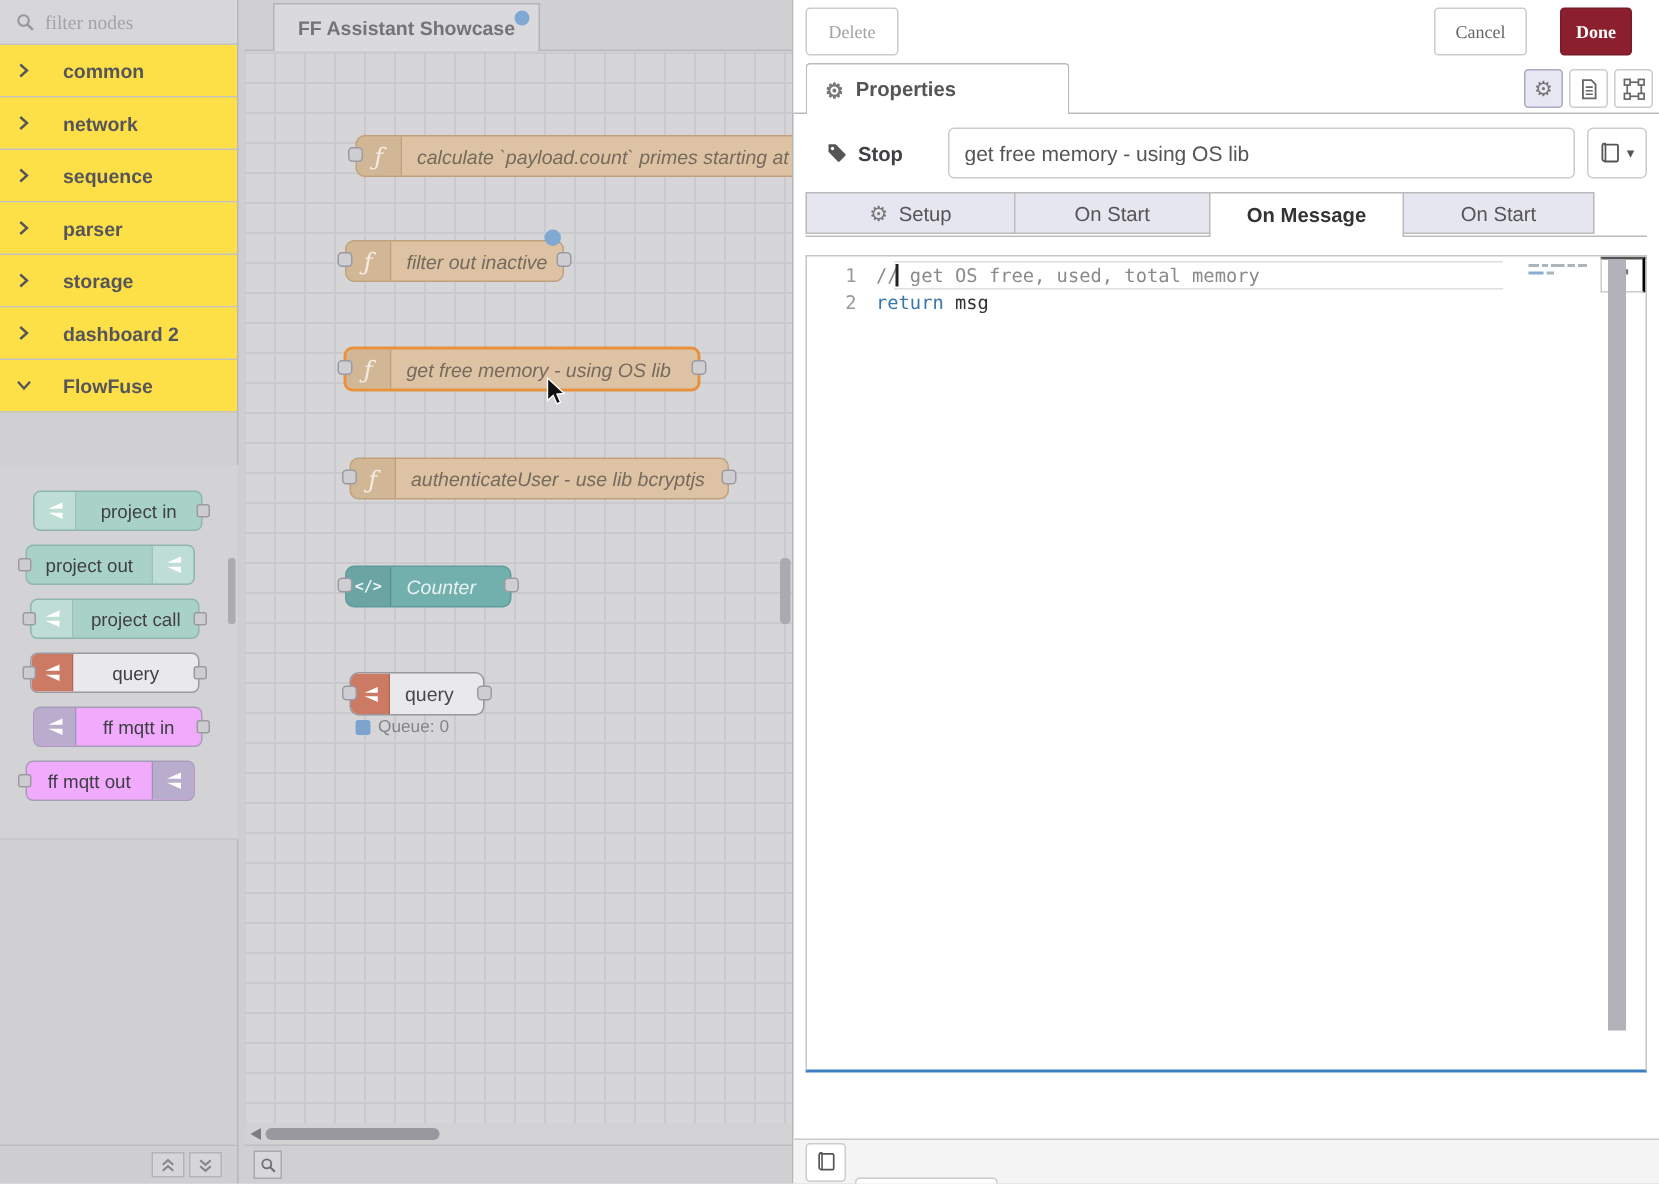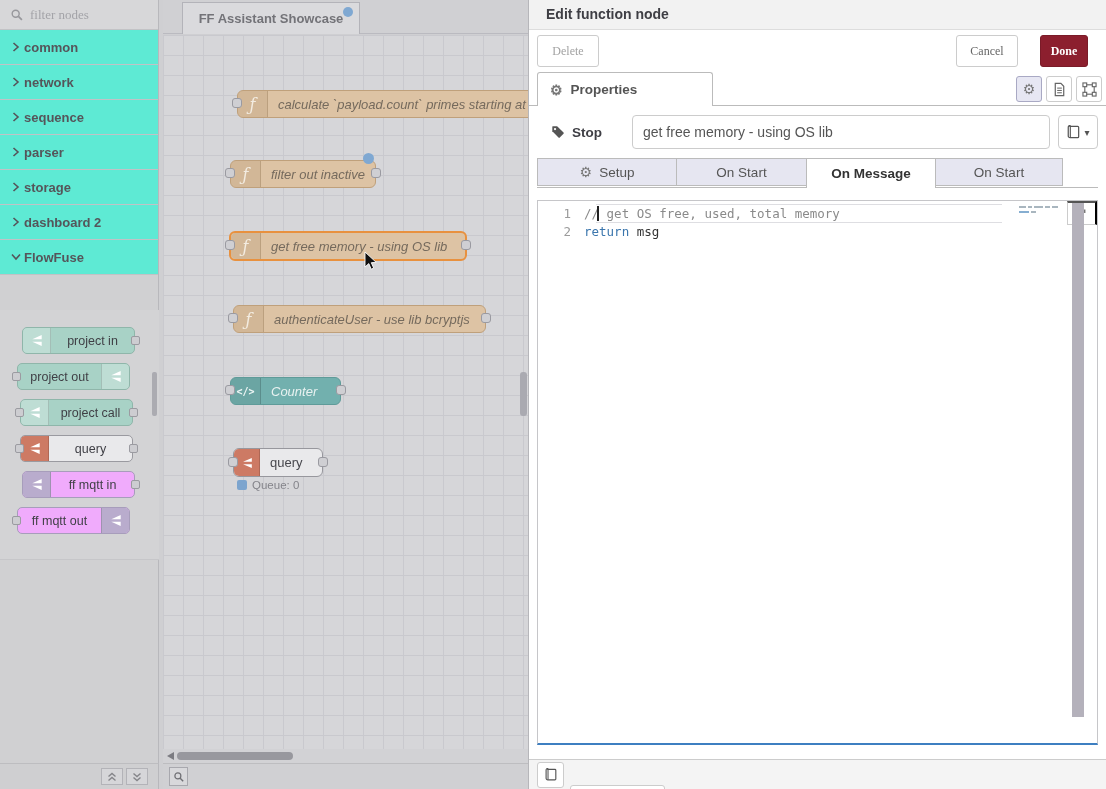--- a/index.html
+++ b/index.html
@@ -8,22 +8,22 @@
   #app { position:relative; width:1106px; height:789px; }
 
   
   #palette { position:absolute; left:0; top:0; width:159px; height:763px;
     background:#d0d0d2; border-right:1px solid #b8b8bc; }
   .psearch { height:30px; background:#d7d7d9; border-bottom:1px solid #c2c2c5;
     display:flex; align-items:center; padding-left:10px; gap:6px; }
   .psearch input { border:none; background:transparent; outline:none; font-size:13px;
     color:#8f8f94; width:110px; font-family:Liberation Serif, serif;}
   .psearch input::placeholder { color:#a3a3a8; }
-  .cat { height:35px; display:flex; align-items:center; padding-left:12px; gap:4px;
-    background:#5eead4; border-bottom:1px solid #c2c2c5; font-size:13px;
+  .cat { height:35px; display:flex; align-items:center; padding-left:12px; gap:22px;
+    background:#fde047; border-bottom:1px solid #c2c2c5; font-size:13px;
     font-weight:bold; color:#55555a; cursor:pointer; }
   .chev { width:8px; height:10px; stroke:#77777c; fill:none; stroke-width:1.6; }
   .chev.down { transform:rotate(90deg); }
   .ffsection { position:absolute; left:0; top:310px; width:159px; height:250px;
     background:#d3d3d5; border-bottom:1px solid #c6c6c9; }
   .ppill { position:absolute; width:113px; height:27px; border-radius:5px;
     display:flex; align-items:center; border:1px solid; font-size:12.5px; }
   .ppill .plabel { flex:1; text-align:center; color:#3f3f45; white-space:nowrap; overflow:hidden;}
   .picon { width:28px; align-self:stretch; display:flex; align-items:center;
     justify-content:center; }
@@ -434,21 +434,20 @@
 
   <div id="wfooter">
     <button class="zoombtn">
       <svg width="12" height="12" color="#6f6f74">
           <use href="#sym-search"></use>
         </svg>
     </button>
   </div>
 
   <section id="tray">
-    <div class="thead">Edit function node</div>
 
     <div class="ttoolbar">
       <button class="btn btn-delete">Delete</button>
       <button class="btn btn-cancel">Cancel</button>
       <button class="btn btn-done">Done</button>
     </div>
 
     <div class="ptabs">
       <div class="proptab">
         <i class="gearglyph">⚙</i>

